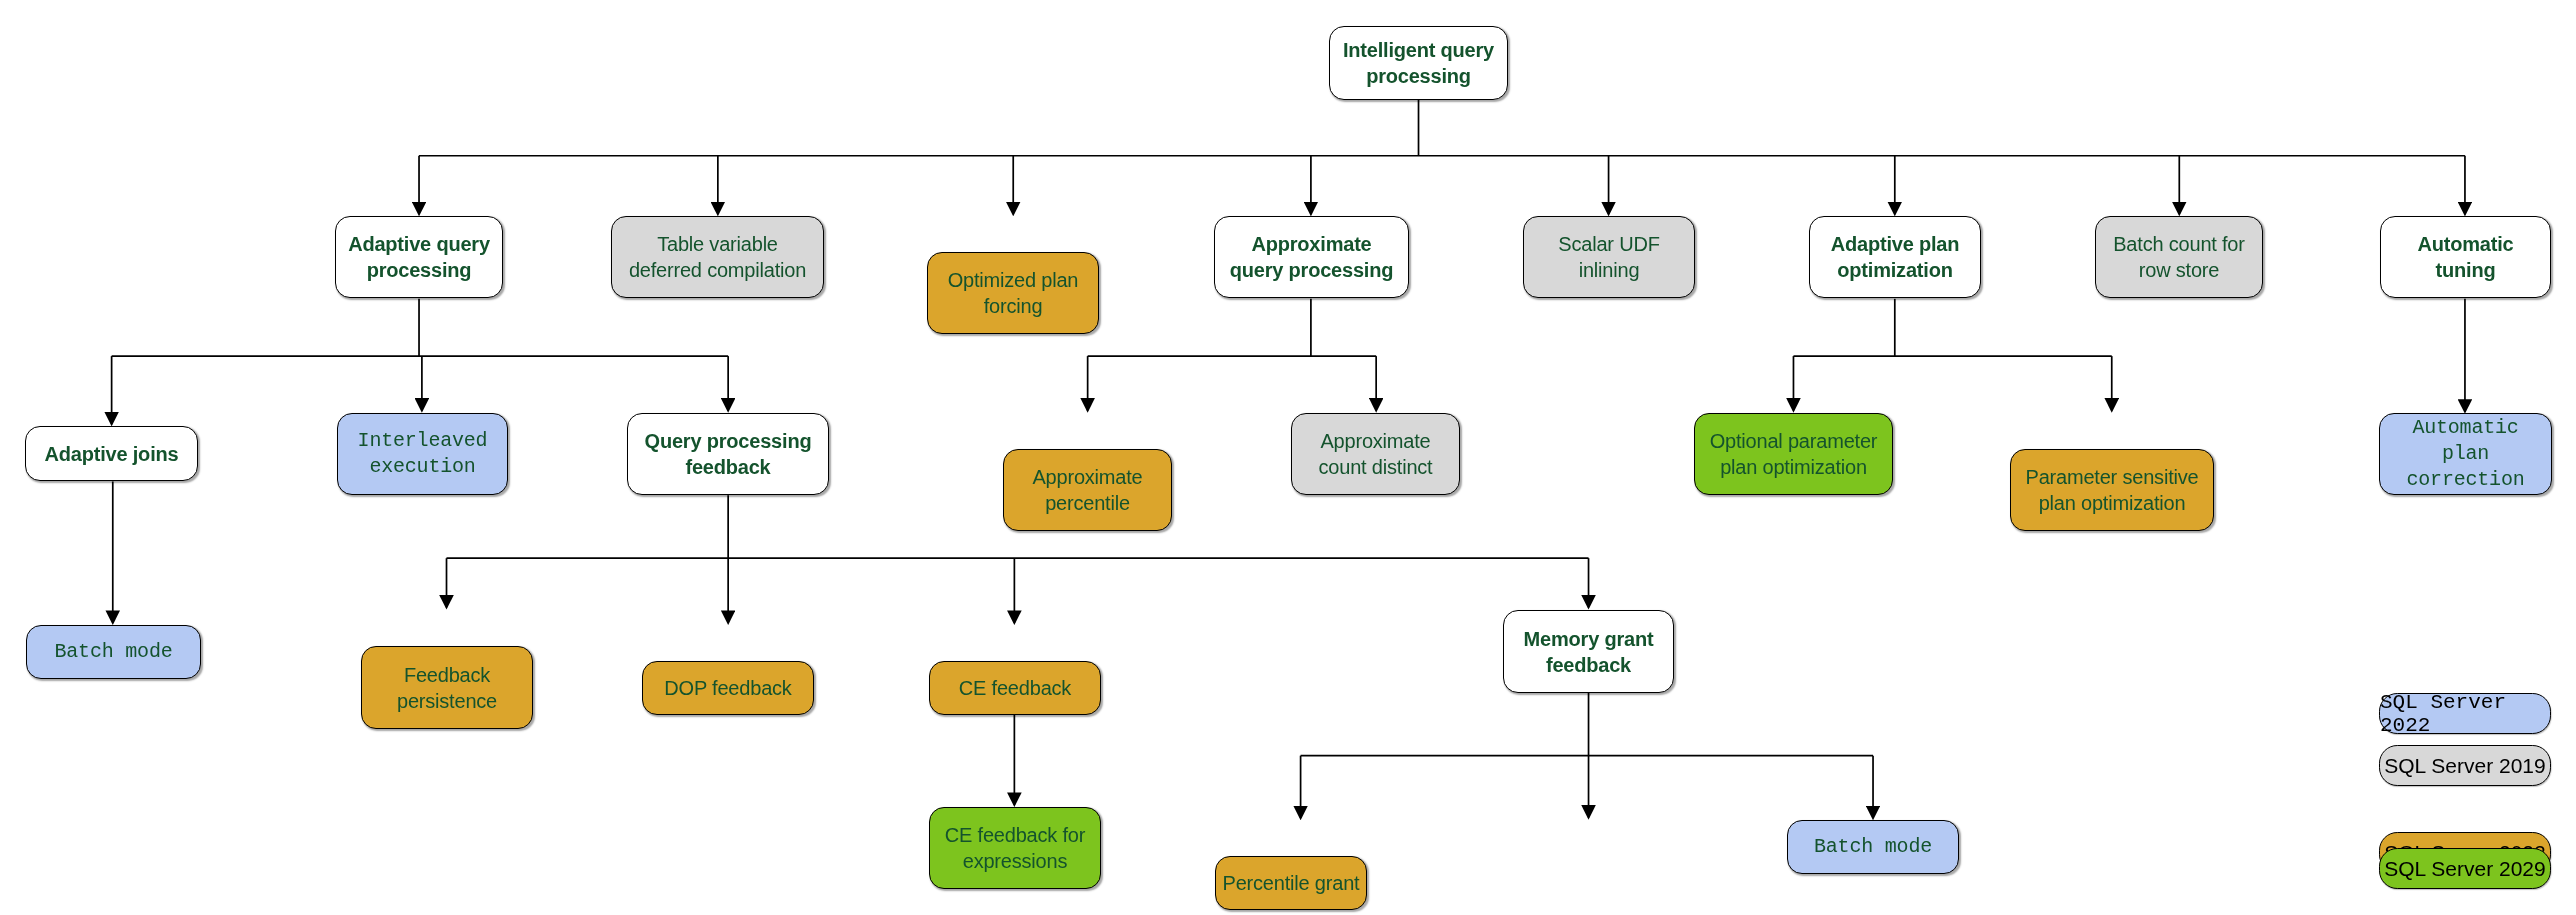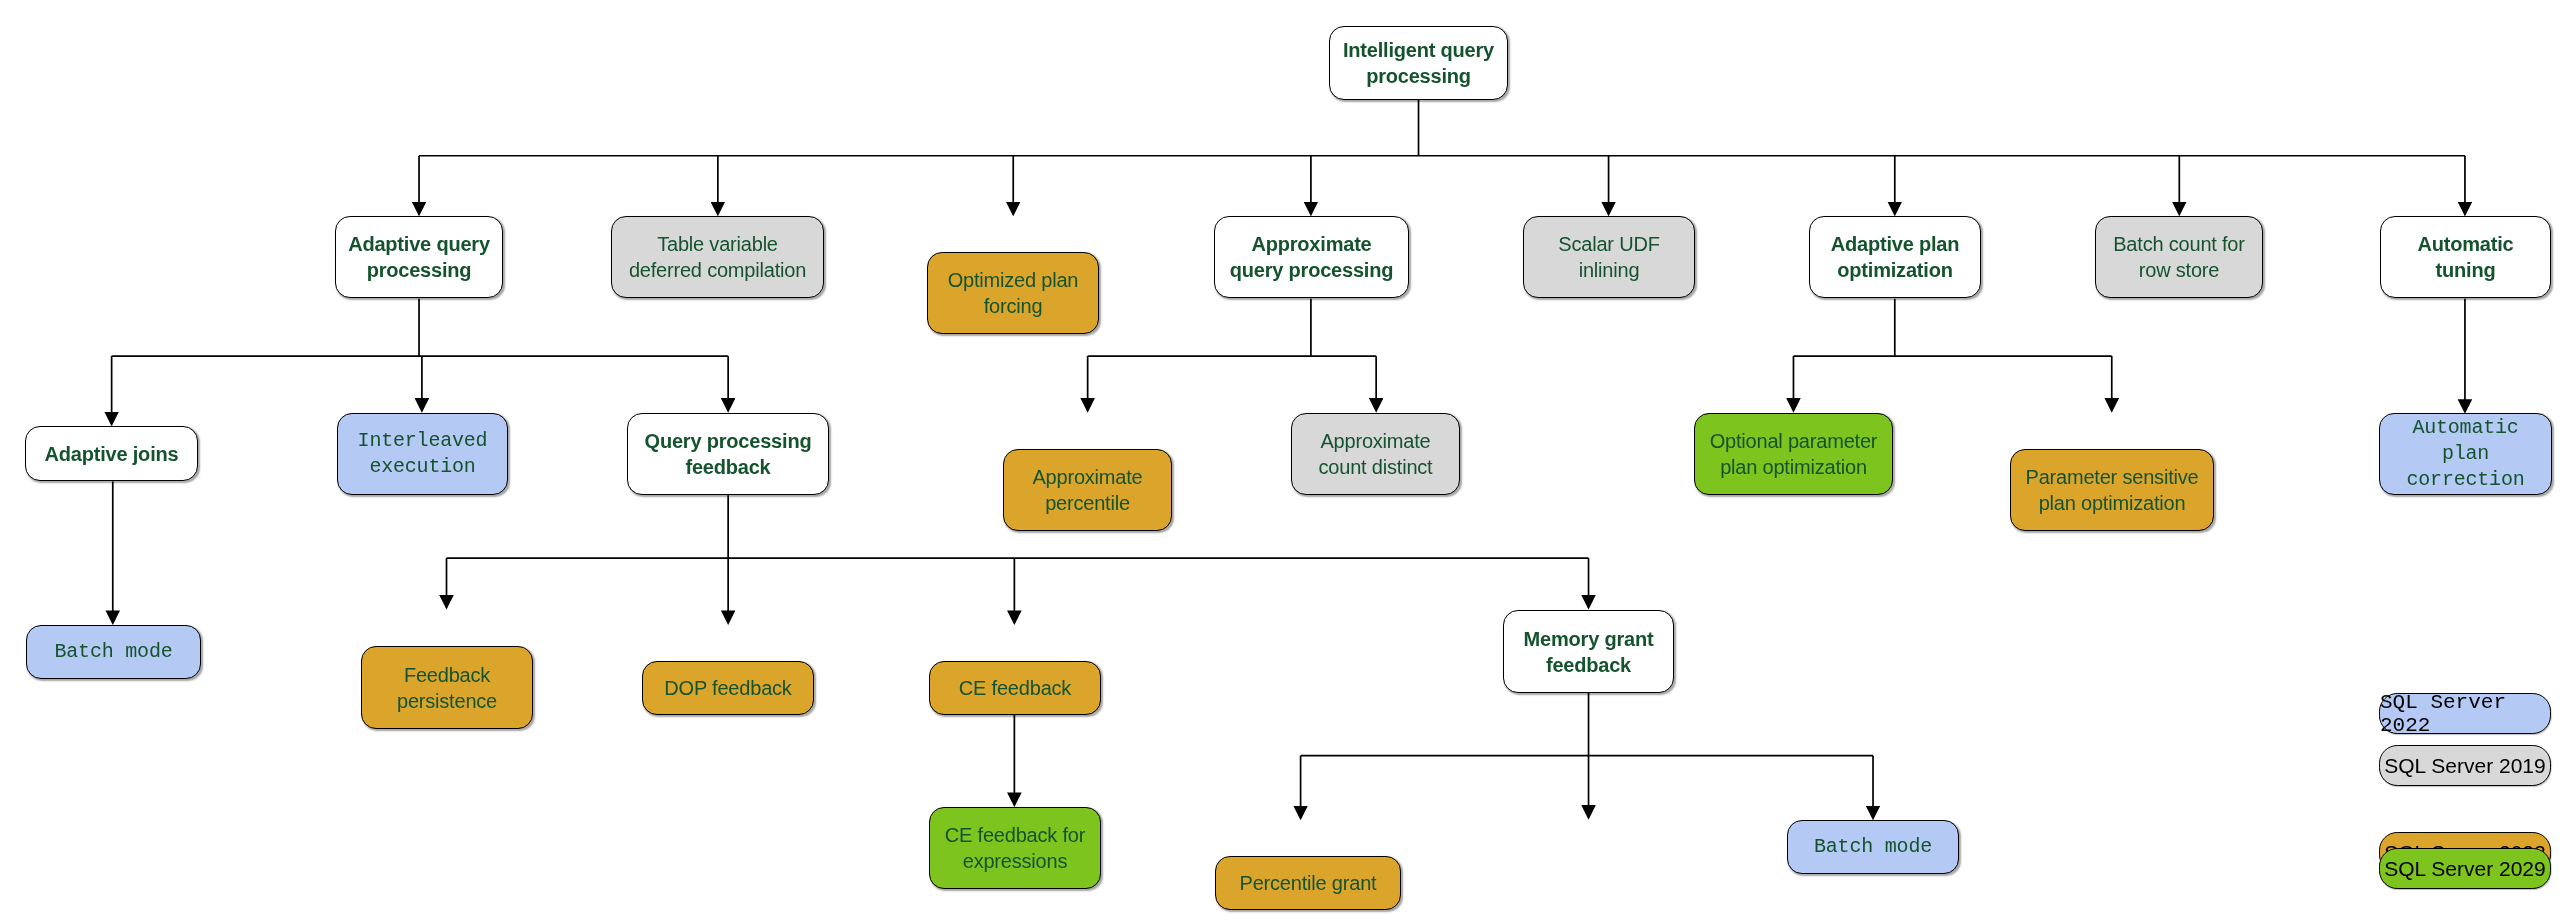--- a/index.html
+++ b/index.html
@@ -182,21 +182,21 @@
     </div>
   <div class="node v-base" style="left:1503px;top:610px;width:171px;height:83px">
       <span class="lbl">Memory grant
 feedback</span>
     </div>
 
   <div class="node v-2025" style="left:929px;top:807px;width:172px;height:82px">
       <span class="lbl">CE feedback for
 expressions</span>
     </div>
-  <div class="node v-2022" style="left:1215px;top:820px;width:186px;height:54px">
+  <div class="node v-2022" style="left:1215px;top:820px;width:152px;height:54px">
       <span class="lbl">Percentile grant</span>
     </div>
   <div class="node v-2017" style="left:1787px;top:820px;width:172px;height:54px">
       <span class="lbl">Batch mode</span>
     </div>
 
   <div class="legend-item v-2017" style="left:2379px;top:693px">
       <span>SQL Server 2022</span>
     </div>
   <div class="legend-item v-2019" style="left:2379px;top:745px">

